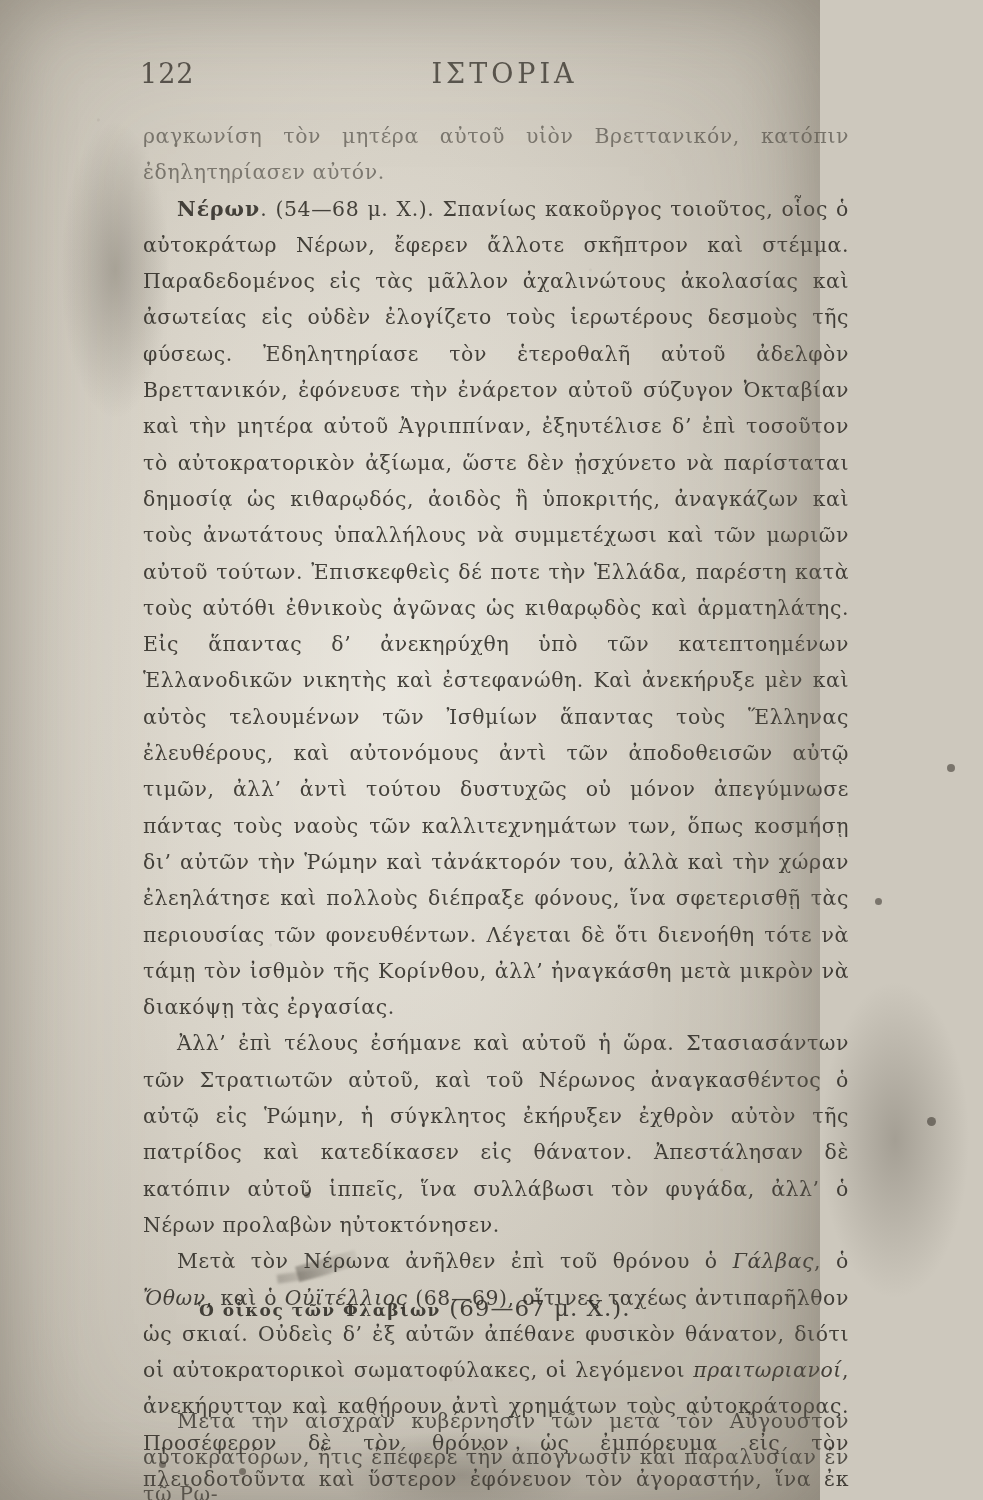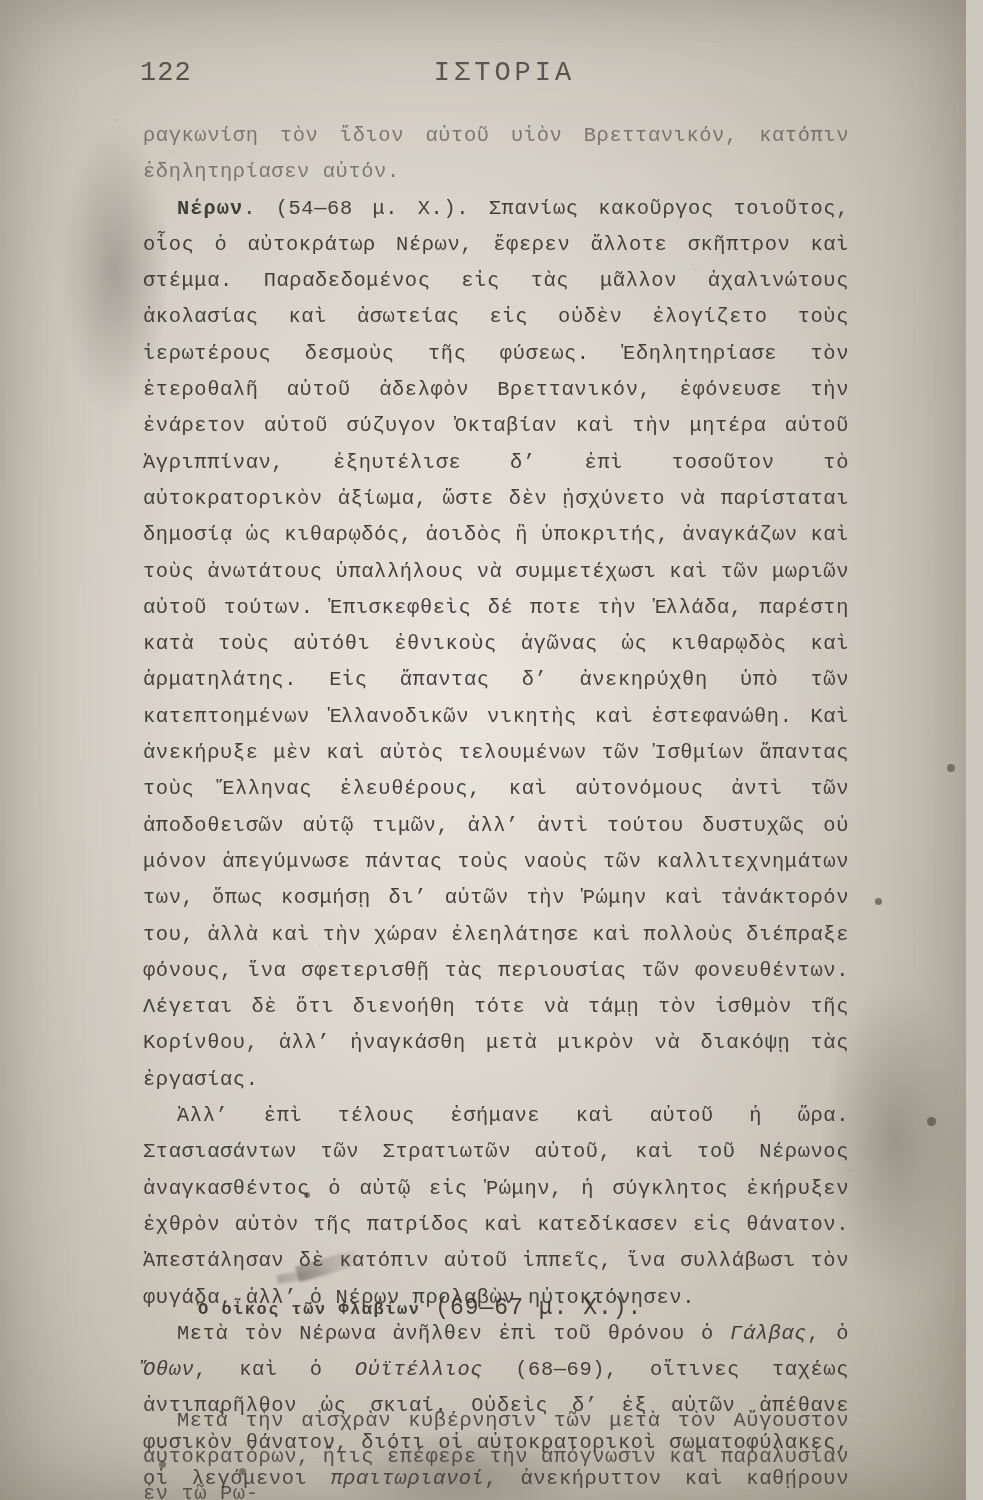--- a/index.html
+++ b/index.html
@@ -9,27 +9,26 @@
   body {
     width: 983px;
     height: 1500px;
     background: #cdc8bd;
     font-family: "DejaVu Serif", serif;
     overflow: hidden;
   }
   
   .page {
     position: relative;
-    width: 966px;
+    width: 820px;
     height: 1500px;
     background:
       radial-gradient(ellipse at 48% 46%, rgba(255,253,247,0.55) 0%, rgba(238,233,222,0.22) 46%, rgba(176,169,155,0.30) 78%, rgba(138,131,117,0.45) 100%),
       linear-gradient(105deg, #d6d1c6 0%, #d2cdc2 30%, #cec9be 62%, #c6c1b5 100%);
     filter: none;
-    font-family: Liberation Mono, monospace;
   }
   .grain {
     position: absolute;
     inset: 0;
     pointer-events: none;
     background-image:
       radial-gradient(circle at 12% 8%, rgba(90,84,72,0.10) 0 1px, transparent 2px),
       radial-gradient(circle at 72% 18%, rgba(90,84,72,0.08) 0 1px, transparent 2px),
       radial-gradient(circle at 33% 63%, rgba(90,84,72,0.07) 0 1px, transparent 2px),
       radial-gradient(circle at 88% 78%, rgba(90,84,72,0.09) 0 1px, transparent 2px),
@@ -190,21 +189,21 @@
   <div class="blot blot2"></div>
   <div class="blot blot3"></div>
 
   <div class="header">
     <div class="folio">122</div>
     <div class="running-head">ΙΣΤΟΡΙΑ</div>
   </div>
 
   <div class="textblock">
 
-    <p class="faint">ραγκωνίση τὸν ἴδιον αὐτοῦ υἱὸν Βρεττανικόν, κατόπιν ἐδηλητηρίασεν αὐτόν.</p>
+    <p class="faint">ραγκωνίση τὸν μητέρα αὐτοῦ υἱὸν Βρεττανικόν, κατόπιν ἐδηλητηρίασεν αὐτόν.</p>
 
     <p class="indent"><span class="bold-name">Νέρων</span><span>. (54—68 μ. Χ.). Σπανίως κακοῦργος τοιοῦτος, οἷος ὁ αὐτοκράτωρ Νέρων, ἔφερεν ἄλλοτε σκῆπτρον καὶ στέμμα. Παραδεδομένος εἰς τὰς μᾶλλον ἀχαλινώτους ἀκολασίας καὶ ἀσωτείας εἰς οὐδὲν ἐλογίζετο τοὺς ἱερωτέρους δεσμοὺς τῆς φύσεως. Ἐδηλητηρίασε τὸν ἑτεροθαλῆ αὐτοῦ ἀδελφὸν Βρεττανικόν, ἐφόνευσε τὴν ἐνάρετον αὐτοῦ σύζυγον Ὀκταβίαν καὶ τὴν μητέρα αὐτοῦ Ἀγριππίναν, ἐξηυτέλισε δ’ ἐπὶ τοσοῦτον τὸ αὐτοκρατορικὸν ἀξίωμα, ὥστε δὲν ᾐσχύνετο νὰ παρίσταται δημοσίᾳ ὡς κιθαρῳδός, ἀοιδὸς ἢ ὑποκριτής, ἀναγκάζων καὶ τοὺς ἀνωτάτους ὑπαλλήλους νὰ συμμετέχωσι καὶ τῶν μωριῶν αὐτοῦ τούτων. Ἐπισκεφθεὶς δέ ποτε τὴν Ἑλλάδα, παρέστη κατὰ τοὺς αὐτόθι ἐθνικοὺς ἀγῶνας ὡς κιθαρῳδὸς καὶ ἁρματηλάτης. Εἰς ἅπαντας δ’ ἀνεκηρύχθη ὑπὸ τῶν κατεπτοημένων Ἑλλανοδικῶν νικητὴς καὶ ἐστεφανώθη. Καὶ ἀνεκήρυξε μὲν καὶ αὐτὸς τελουμένων τῶν Ἰσθμίων ἅπαντας τοὺς Ἕλληνας ἐλευθέρους, καὶ αὐτονόμους ἀντὶ τῶν ἀποδοθεισῶν αὐτῷ τιμῶν, ἀλλ’ ἀντὶ τούτου δυστυχῶς οὐ μόνον ἀπεγύμνωσε πάντας τοὺς ναοὺς τῶν καλλιτεχνημάτων των, ὅπως κοσμήσῃ δι’ αὐτῶν τὴν Ῥώμην καὶ τἀνάκτορόν του, ἀλλὰ καὶ τὴν χώραν ἐλεηλάτησε καὶ πολλοὺς διέπραξε φόνους, ἵνα σφετερισθῇ τὰς περιουσίας τῶν φονευθέντων. Λέγεται δὲ ὅτι διενοήθη τότε νὰ τάμῃ τὸν ἰσθμὸν τῆς Κορίνθου, ἀλλ’ ἠναγκάσθη μετὰ μικρὸν νὰ διακόψῃ τὰς ἐργασίας.</span></p>
 
     <p class="indent">Ἀλλ’ ἐπὶ τέλους ἐσήμανε καὶ αὐτοῦ ἡ ὥρα. Στασιασάντων τῶν Στρατιωτῶν αὐτοῦ, καὶ τοῦ Νέρωνος ἀναγκασθέντος ὁ αὐτῷ εἰς Ῥώμην, ἡ σύγκλητος ἐκήρυξεν ἐχθρὸν αὐτὸν τῆς πατρίδος καὶ κατεδίκασεν εἰς θάνατον. Ἀπεστάλησαν δὲ κατόπιν αὐτοῦ ἱππεῖς, ἵνα συλλάβωσι τὸν φυγάδα, ἀλλ’ ὁ Νέρων προλαβὼν ηὐτοκτόνησεν.</p>
 
     <p class="indent">
       <span>Μετὰ τὸν Νέρωνα ἀνῆλθεν ἐπὶ τοῦ θρόνου ὁ </span><span class="ital">Γάλβας</span><span>, ὁ </span><span class="ital">Ὄθων</span><span>, καὶ ὁ </span><span class="ital">Οὐϊτέλλιος</span><span> (68—69), οἵτινες ταχέως ἀντιπαρῆλθον ὡς σκιαί. Οὐδεὶς δ’ ἐξ αὐτῶν ἀπέθανε φυσικὸν θάνατον, διότι οἱ αὐτοκρατορικοὶ σωματοφύλακες, οἱ λεγόμενοι </span><span class="ital">πραιτωριανοί</span><span>, ἀνεκήρυττον καὶ καθῄρουν ἀντὶ χρημάτων τοὺς αὐτοκράτορας. Προσέφερον δὲ τὸν θρόνον ὡς ἐμπόρευμα εἰς τὸν πλειοδοτοῦντα καὶ ὕστερον ἐφόνευον τὸν ἀγοραστήν, ἵνα ἐκ νέου ἐκθέσωσιν εἰς πλειστηριασμὸν τὸ στέμμα,</span>
     </p>
 
   </div>

